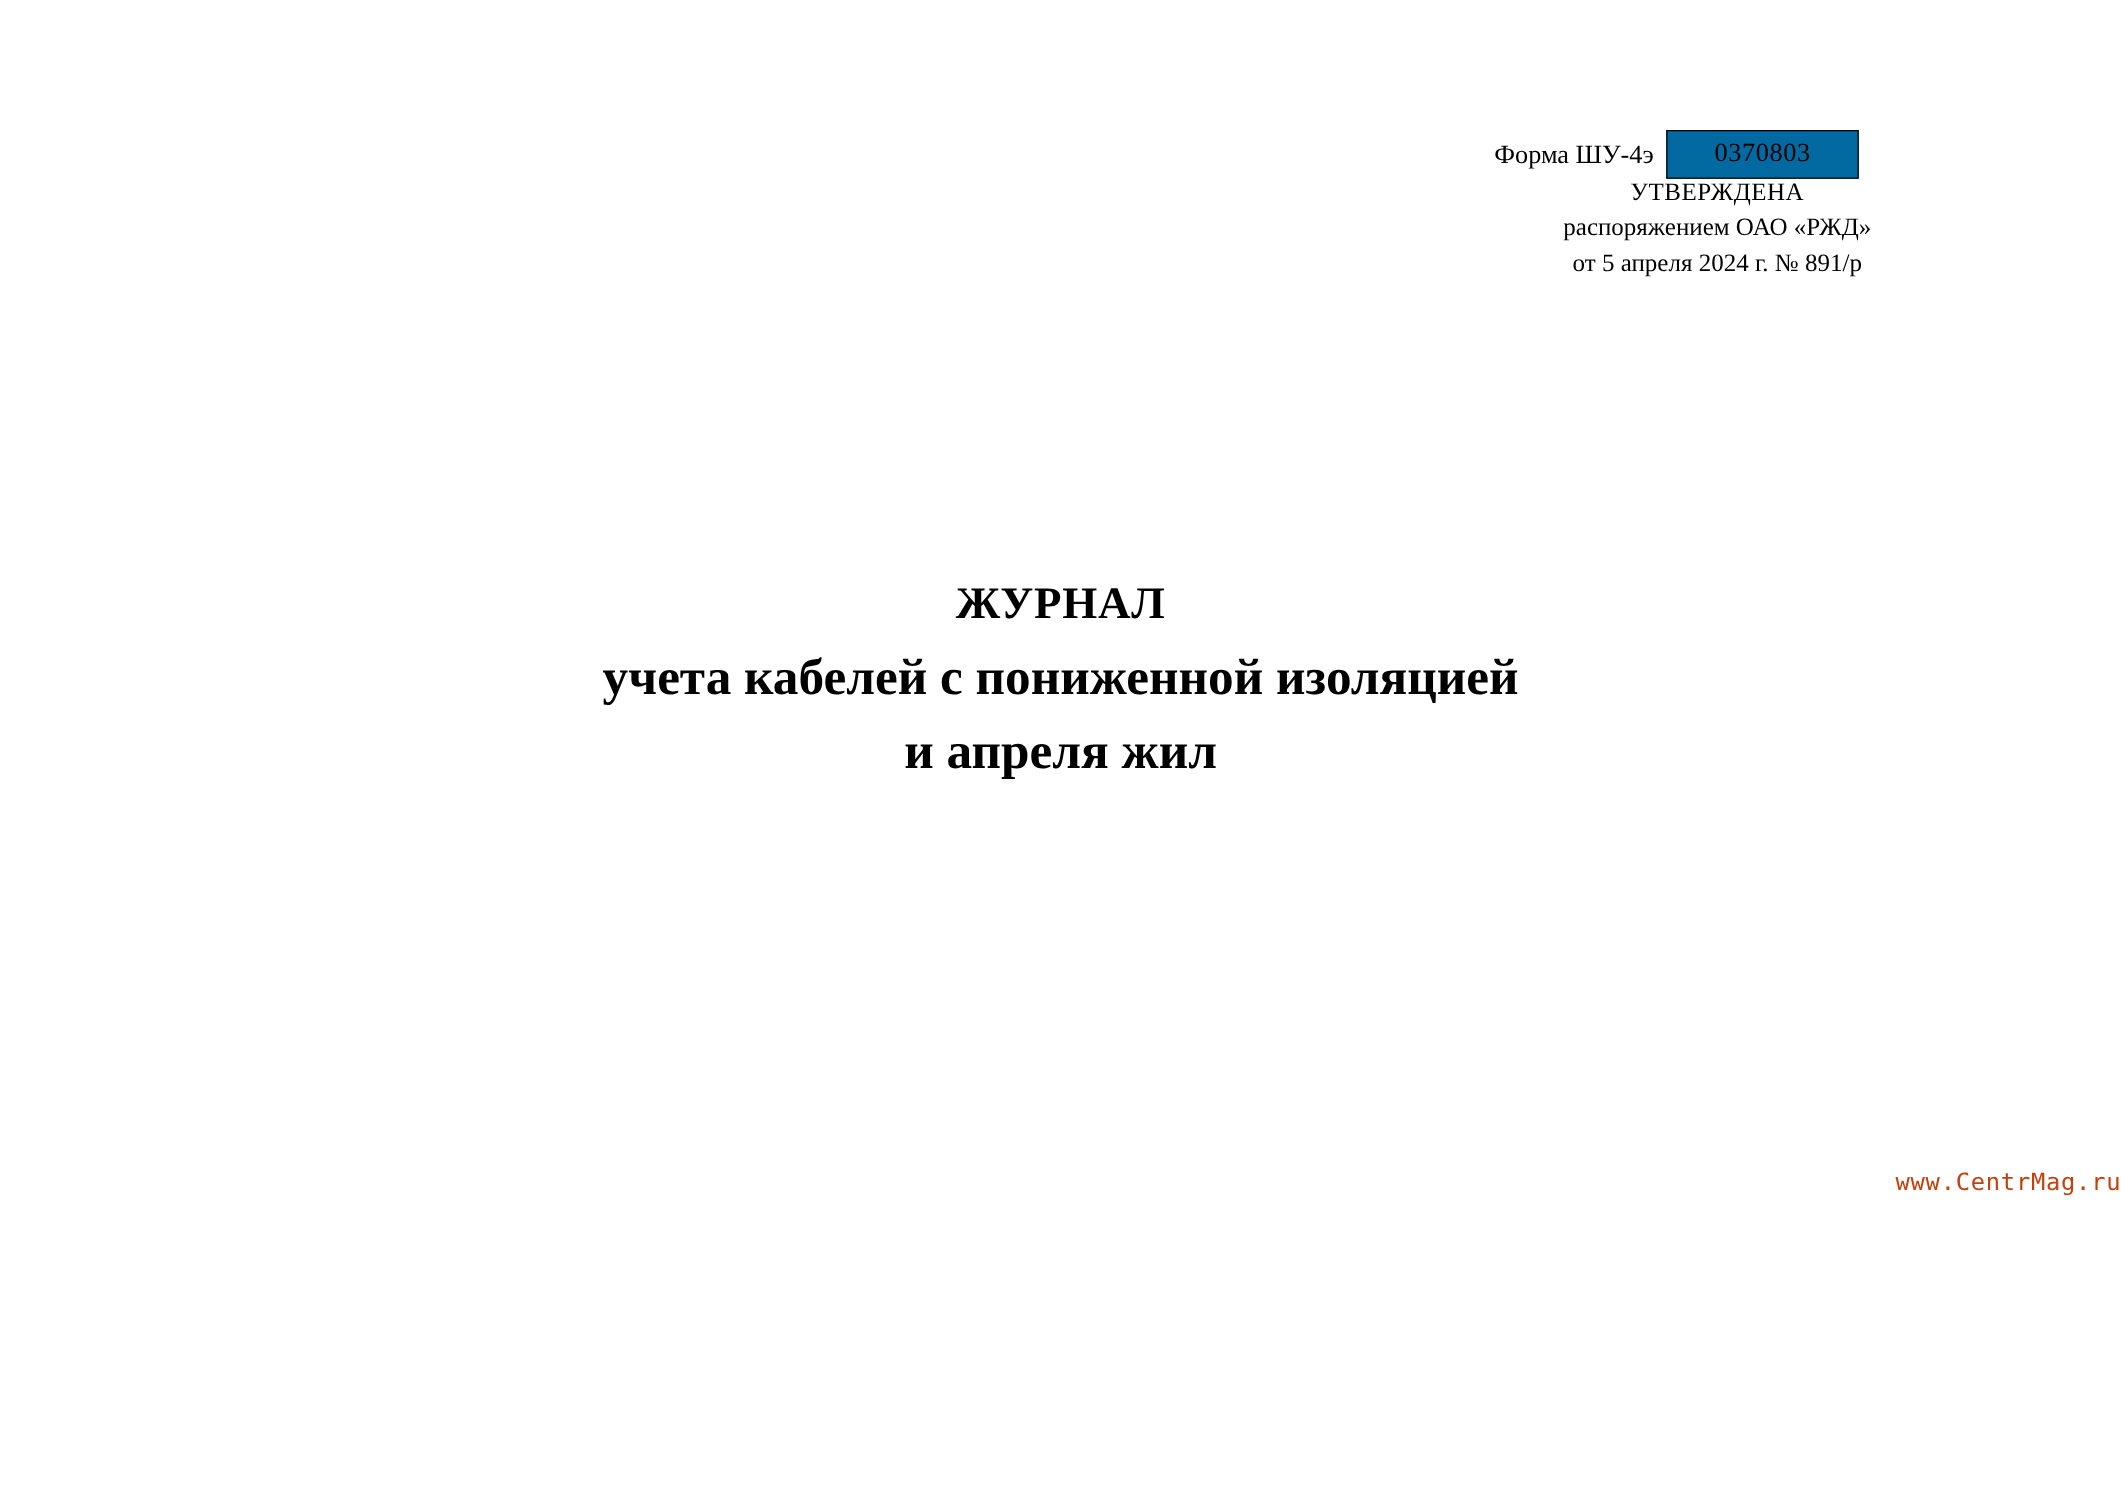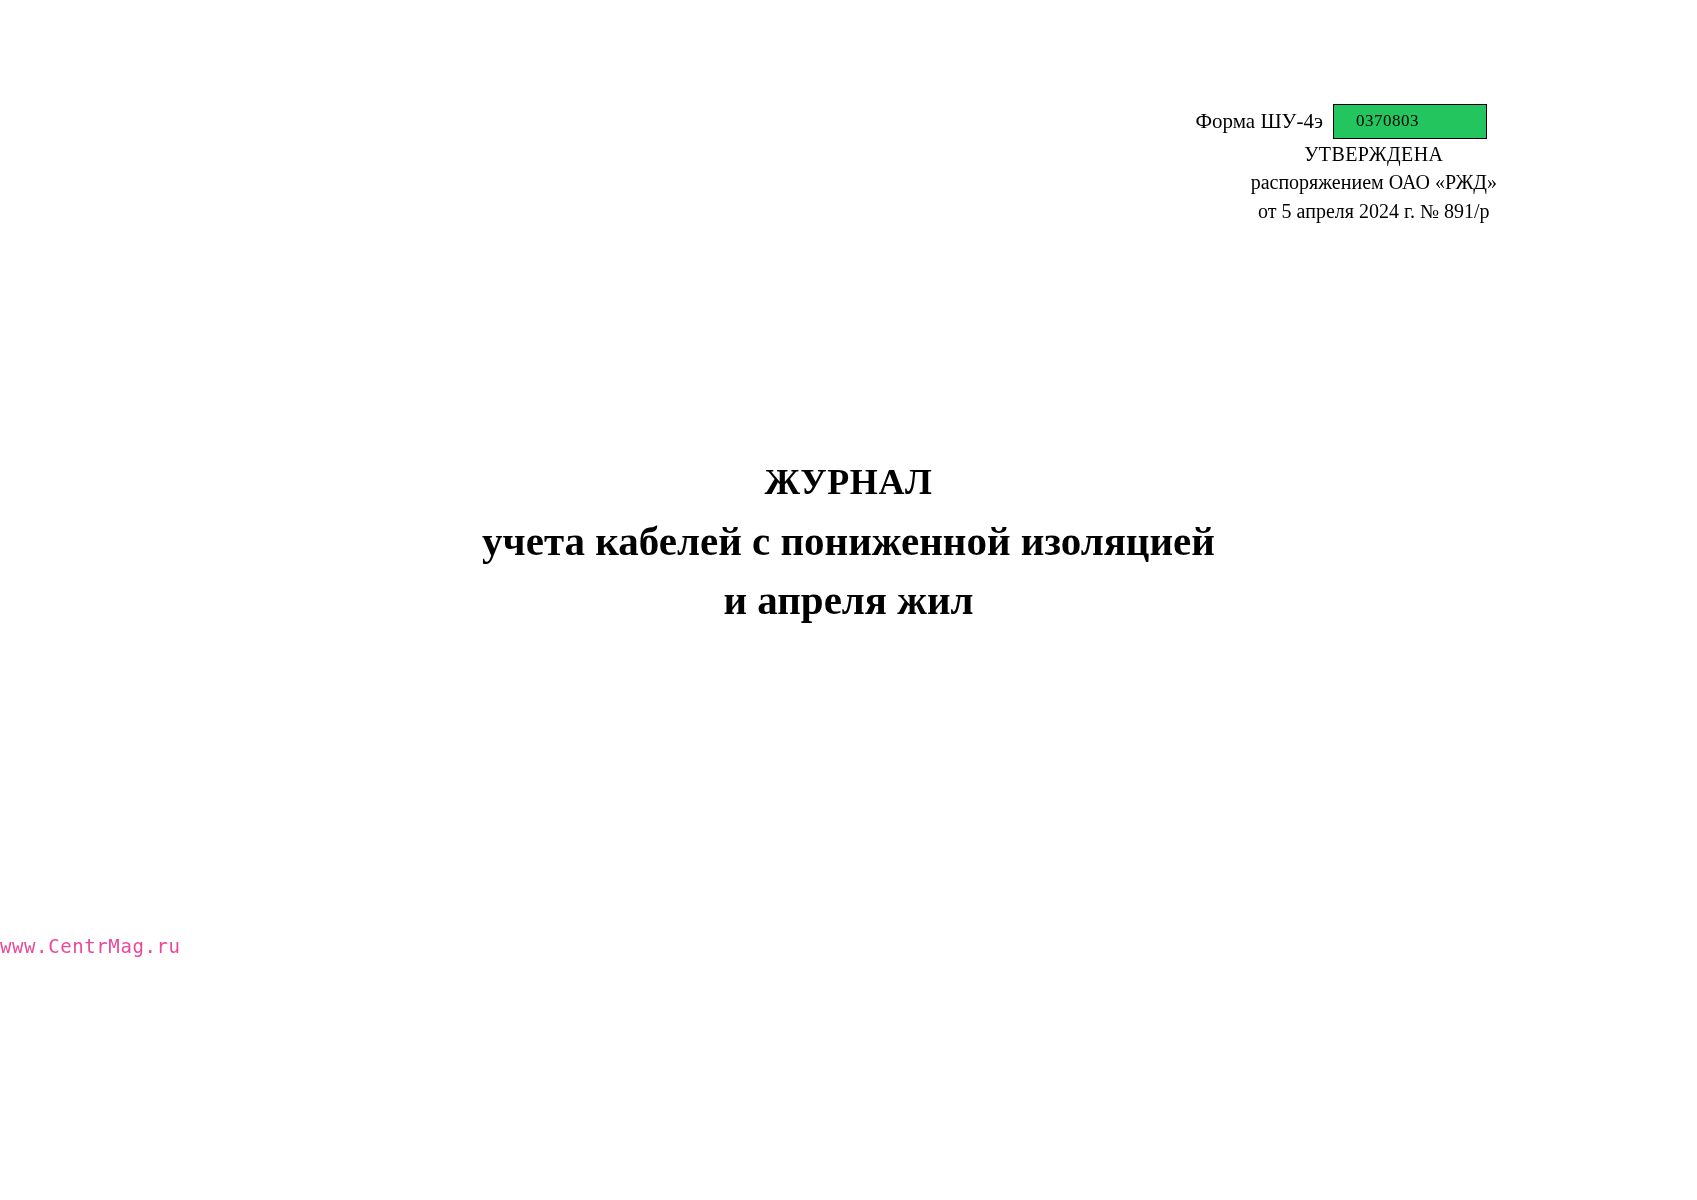--- a/index.html
+++ b/index.html
@@ -38,26 +38,26 @@
   .form-label {
     font-size: 21px;
     font-family: "Liberation Serif", serif;
     color: #000;
     white-space: nowrap;
     padding-right: 10px;
   }
   .form-code-box {
     border: 1px solid #000000;
     padding: 7px 22px 9px 22px;
-    font-size: 17px;
+    font-size: 21px;
     letter-spacing: 0.5px;
     line-height: 1;
     min-width: 108px;
-    text-align: left;
-    background: #22c55e;
+    text-align: center;
+    background: #0369a1;
   }
 
   
   .approval {
     position: absolute;
     right: 200px;
     top: 140px;
     text-align: center;
     font-size: 20px;
     line-height: 1.42;
@@ -90,22 +90,22 @@
   .title-sub .line2 {
     display: block;
   }
 
   
   .watermark {
     position: absolute;
     left: 0;
     right: 0;
     top: 935px;
-    text-align: left;
-    color: #ec4899;
+    text-align: right;
+    color: #c2410c;
     font-family: "DejaVu Sans Mono", monospace;
     font-size: 19px;
     letter-spacing: 0.6px;
   }
 </style>
 </head>
 <body>
 
 <div class="page">
 

